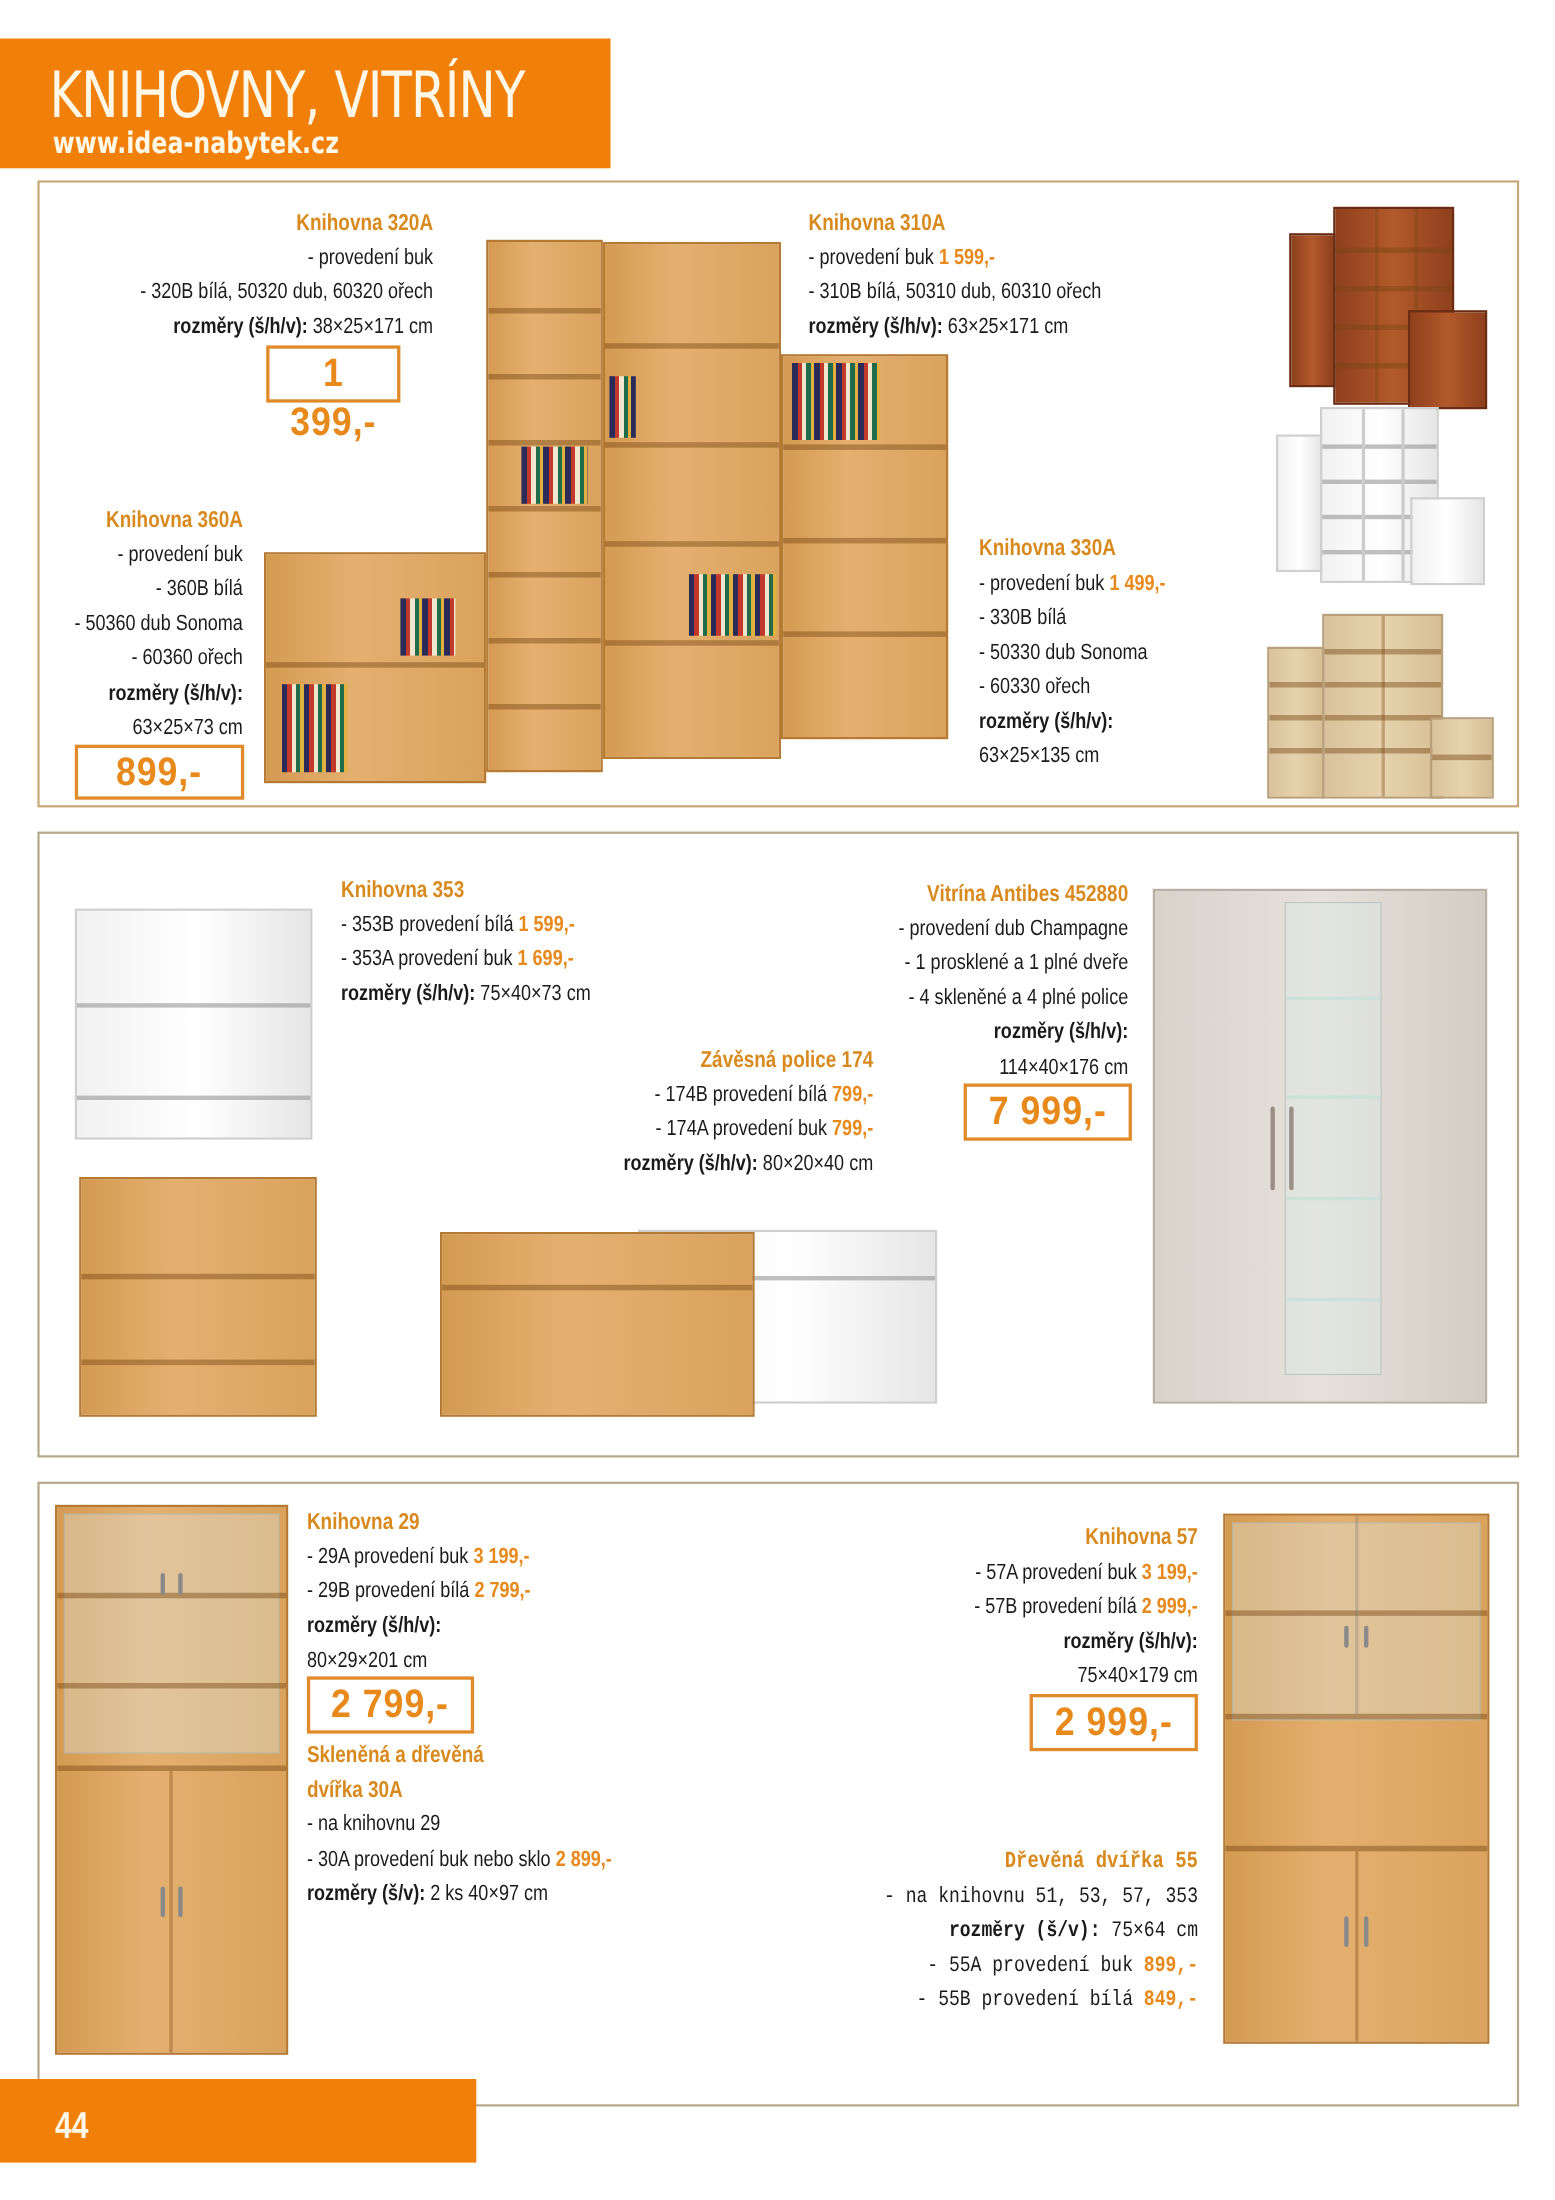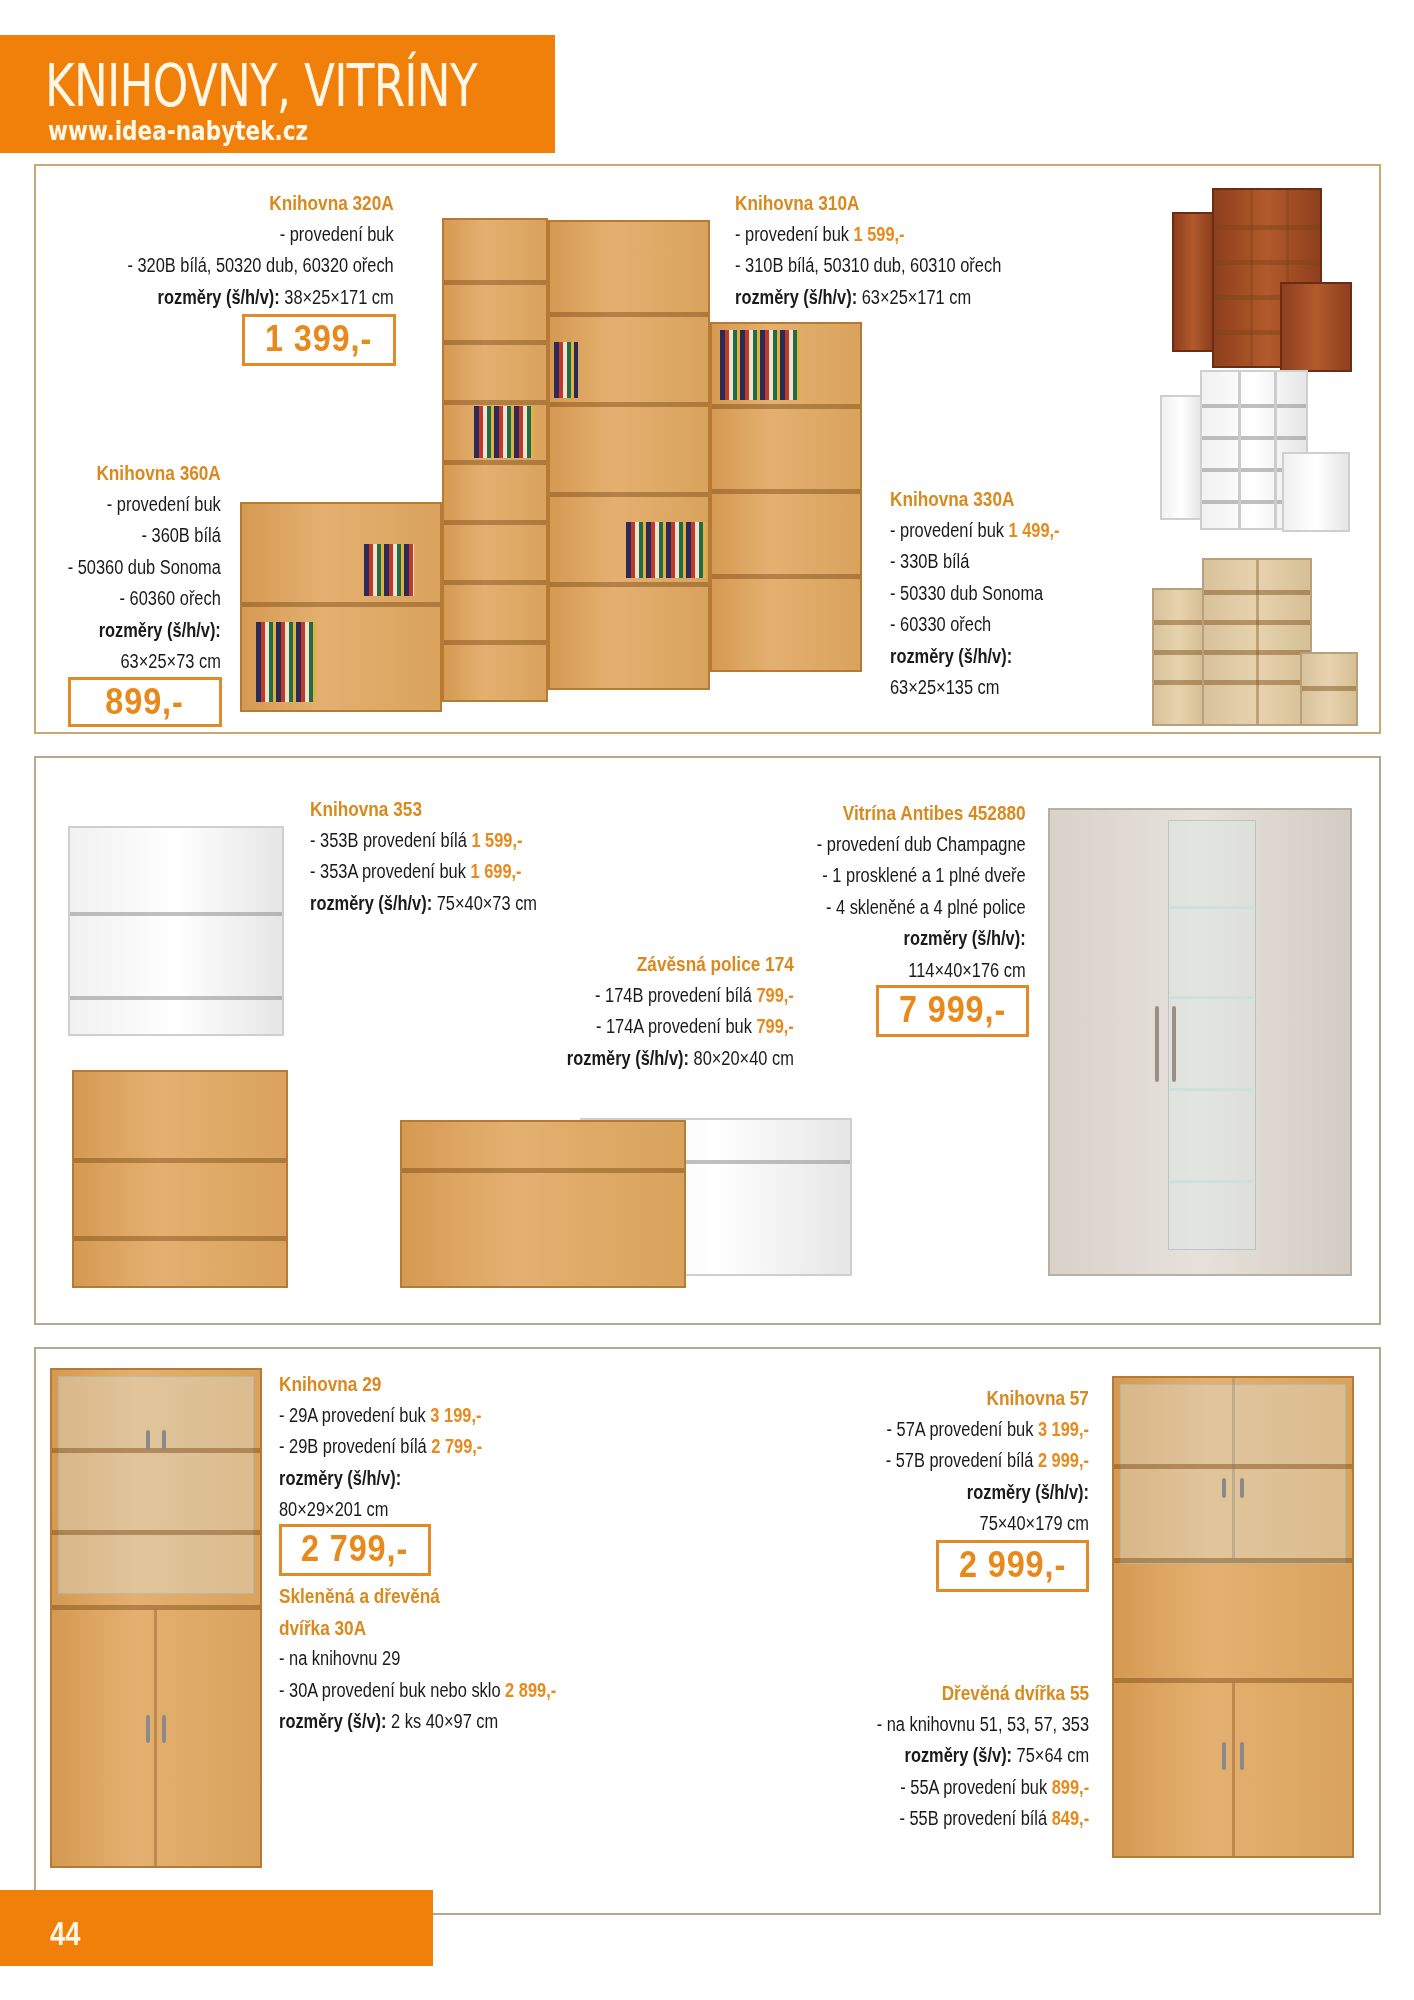--- a/index.html
+++ b/index.html
@@ -123,21 +123,21 @@
 <div class="furn wood-light" style="left:1300px;top:652px;width:58px;height:74px;">
   <div class="shelf-h" style="top:32px"></div>
 </div>
 
 <div class="block r" style="right:1020px;top:187px;">
   <span class="line title">Knihovna 320A</span>
   <span class="line">- provedení buk</span>
   <span class="line">- 320B bílá, 50320 dub,  60320 ořech</span>
   <span class="line"><b>rozměry (š/h/v):</b> <span>38×25×171 cm</span></span>
 </div>
-<div class="pricebox" style="left:242px;top:314px;width:154px;height:52px;"><span>1 399,-</span></div>
+<div class="pricebox" style="left:242px;top:314px;width:122px;height:52px;"><span>1 399,-</span></div>
 
 <div class="block l" style="left:735px;top:187px;">
   <span class="line title">Knihovna 310A</span>
   <span class="line"><span>- provedení buk</span> <span class="pr">1 599,-</span></span>
   <span class="line">- 310B bílá, 50310 dub, 60310 ořech</span>
   <span class="line"><b>rozměry (š/h/v):</b> <span>63×25×171 cm</span></span>
 </div>
 
 <div class="block r" style="right:1193px;top:457px;">
   <span class="line title">Knihovna 360A</span>
@@ -251,21 +251,21 @@
 
 <div class="block r" style="right:325px;top:1382px;">
   <span class="line title">Knihovna 57</span>
   <span class="line"><span>- 57A provedení buk</span> <span class="pr">3 199,-</span></span>
   <span class="line"><span>- 57B provedení bílá</span> <span class="pr">2 999,-</span></span>
   <span class="line b">rozměry (š/h/v):</span>
   <span class="line">75×40×179 cm</span>
 </div>
 <div class="pricebox" style="left:936px;top:1540px;width:153px;height:52px;"><span>2 999,-</span></div>
 
-<div class="block r" style="right:325px;top:1677px;">
+<div class="block r" style="right:325px;top:1677px;font-family:Liberation Mono, monospace;">
   <span class="line title">Dřevěná dvířka 55</span>
   <span class="line">- na knihovnu 51, 53, 57, 353</span>
   <span class="line"><b>rozměry (š/v):</b> <span>75×64 cm</span></span>
   <span class="line"><span>- 55A provedení buk</span> <span class="pr">899,-</span></span>
   <span class="line"><span>- 55B provedení bílá</span> <span class="pr">849,-</span></span>
 </div>
 
 <div class="footer-bar"></div>
 <div class="page-num">44</div>
 

